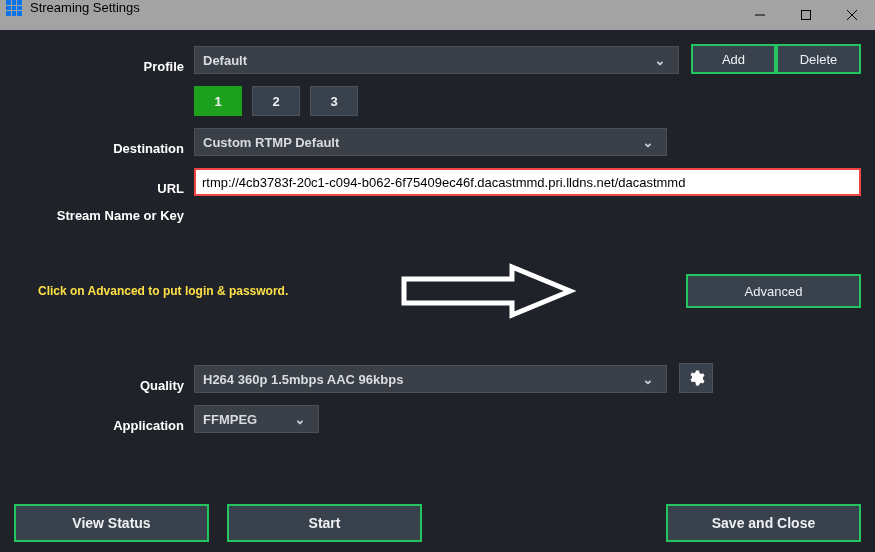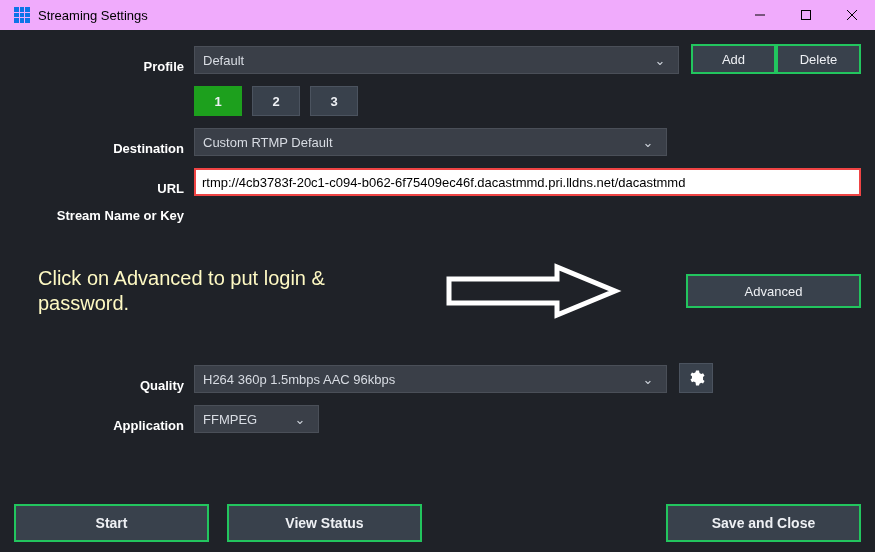--- a/index.html
+++ b/index.html
@@ -7,24 +7,23 @@
     width: 875px;
     height: 552px;
     background: #1f2228;
     font-family: "Segoe UI", Arial, sans-serif;
     font-size: 13px;
     color: #fff;
     overflow: hidden;
   }
   .titlebar {
     height: 30px;
-    background: #f0abfc;
-    display: flex;
-    align-items: center;
-    padding: 0 0 0 14px;
+    background: #a3a3a3;
+    display: flex;
+    padding: 0 0 0 6px;
     color: #000;
   }
   .titlebar .app-icon {
     width: 16px; height: 16px;
     display: grid;
     grid-template-columns: 1fr 1fr 1fr;
     grid-template-rows: 1fr 1fr 1fr;
     gap: 1px;
   }
   .titlebar .app-icon div { background: #0d74e8; }
@@ -51,20 +50,21 @@
   }
   .select {
     height: 28px;
     background: #3a3f48;
     border: 1px solid #4a4f58;
     color: #d8dce3;
     display: flex;
     align-items: center;
     padding: 0 8px;
     justify-content: space-between;
+    font-weight: bold;
   }
   .select .chev {
     width: 20px; text-align: center; color: #cfd4dc;
   }
   .input-white {
     height: 28px;
     background: #fff;
     color: #000;
     border: 2px solid #ef4444;
     padding: 0 6px;
@@ -90,23 +90,23 @@
     width: 48px; height: 30px;
     background: #39414c;
     border: 1px solid #4b535f;
     color: #eef0f4;
     display: flex; align-items: center; justify-content: center;
     font-weight: bold;
     margin-right: 10px;
   }
   .tab-btn.active { background: #1da01d; border-color: #1da01d; }
   .annotation {
-    color: #fef9c3;
-    font-weight: normal;
-    font-size: 20px;
+    color: #fde047;
+    font-weight: bold;
+    font-size: 12px;
     max-width: 340px;
     line-height: 1.25;
   }
   .adv-row {
     display: flex;
     align-items: center;
     padding: 18px 14px 10px 14px;
   }
   .icon-btn {
     width: 34px; height: 30px;
@@ -247,22 +247,22 @@
     <div class="label">Application</div>
     <div class="select" style="width:125px">
       <span>FFMPEG</span>
       <span class="chev">⌄</span>
     </div>
   </div>
 </div>
 
 <div class="bottom-bar">
   <div class="btn big">
+      <span>View Status</span>
+    </div>
+  <div class="btn big">
       <span>Start</span>
-    </div>
-  <div class="btn big">
-      <span>View Status</span>
     </div>
   <div class="fill"></div>
   <div class="btn big">
       <span>Save and Close</span>
     </div>
 </div>
 
 </body></html>

